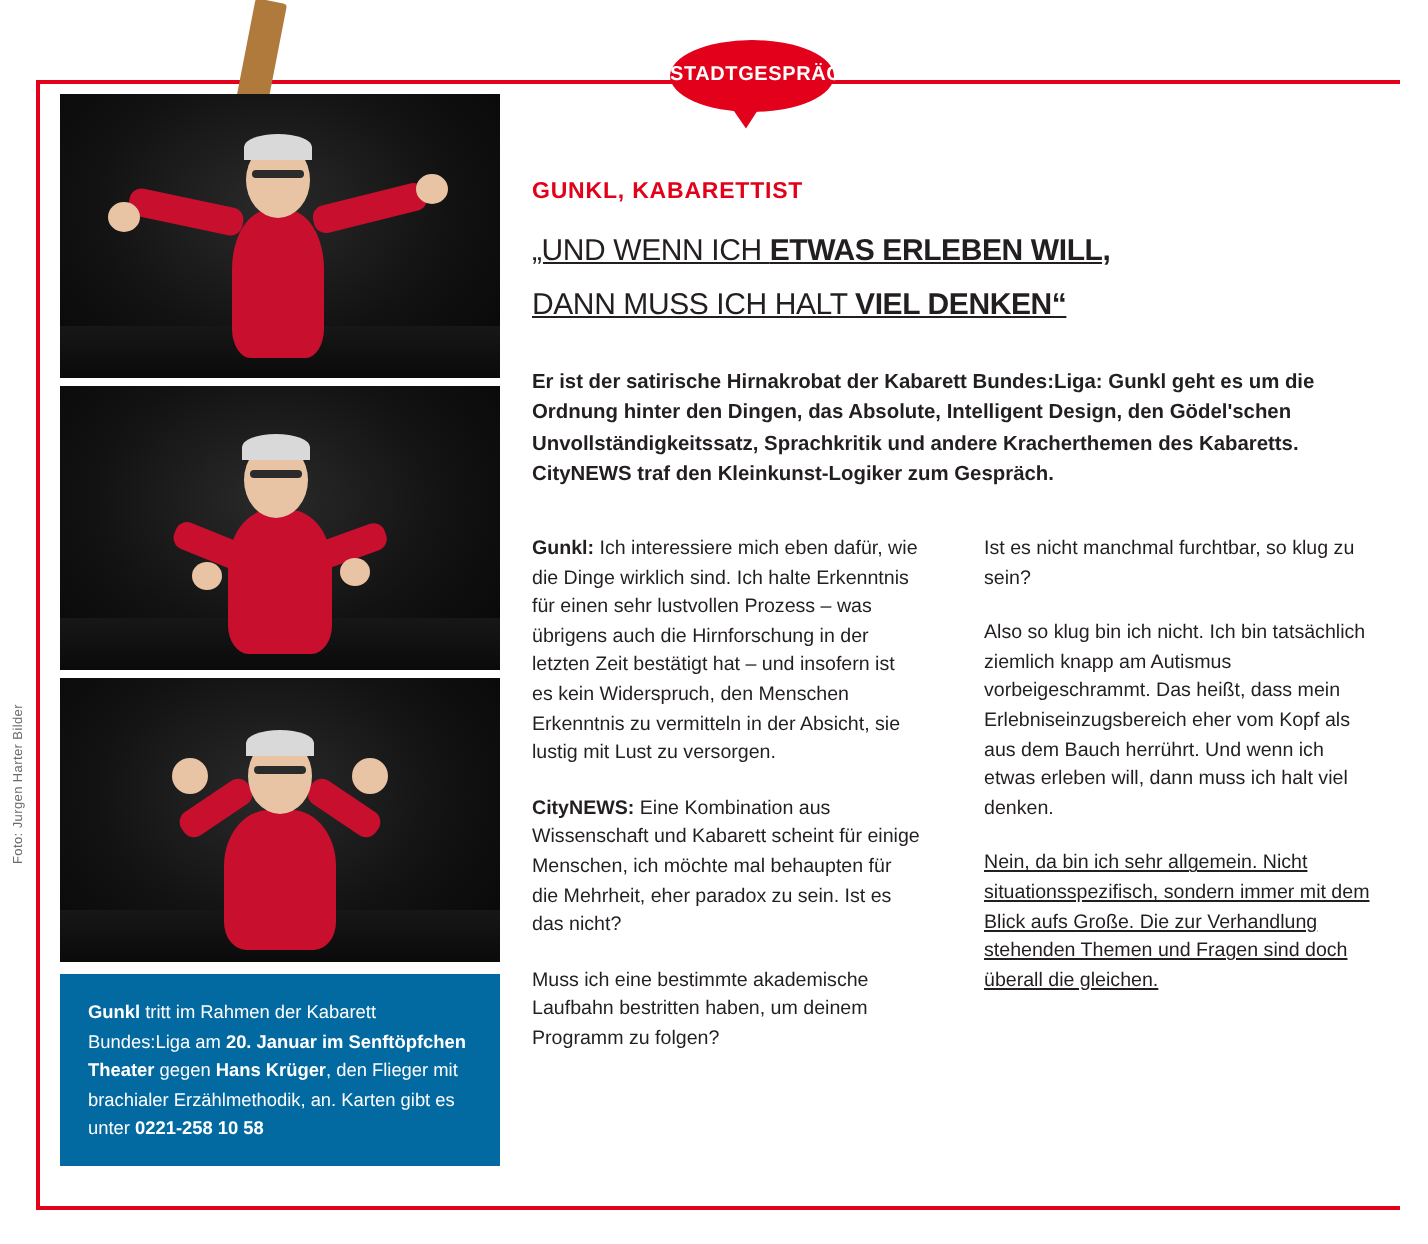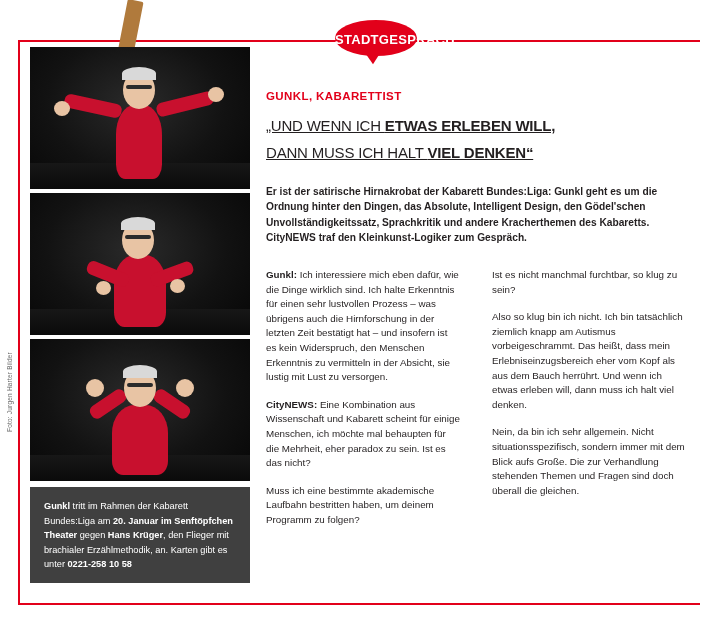--- a/index.html
+++ b/index.html
@@ -74,21 +74,21 @@
     border-right: 12px solid transparent;
     border-top: 14px solid #e2001a;
     transform: rotate(-8deg);
   }
   .badge .badge-text {
     position: absolute;
     left: 0; top: 12px;
     width: 82px;
     text-align: center;
     color: #ffffff;
-    font-size: 13px;
+    font-size: 10px;
     font-weight: bold;
     letter-spacing: 0.3px;
   }
 
   
   .photo-col {
     position: absolute;
     left: 30px;
     top: 47px;
     width: 220px;
@@ -170,21 +170,21 @@
     white-space: nowrap;
   }
 
   
   .caption-box {
     position: absolute;
     left: 30px;
     top: 487px;
     width: 220px;
     height: 96px;
-    background: #404040;
+    background: #0369a1;
     color: #ffffff;
   }
   .caption-text {
     padding: 12px 14px 0 14px;
     font-size: 9.2px;
     line-height: 14.5px;
   }
   .caption-text b { font-weight: bold; }
 
   
@@ -229,21 +229,21 @@
     gap: 32px;
   }
   .col {
     width: 194px;
     font-size: 9.8px;
     line-height: 14.6px;
   }
   .col p {
     margin: 0 0 13px 0;
   }
-  .col p.tight { margin-bottom: 0; }
+  .col p.tight { margin-bottom: 0; text-decoration: underline; }
   .q { font-weight: normal; }
   .speaker { font-weight: bold; }
 </style>
 </head>
 <body>
 
 <div class="page">
 
   <div class="frame-top"></div>
   <div class="frame-left"></div>

